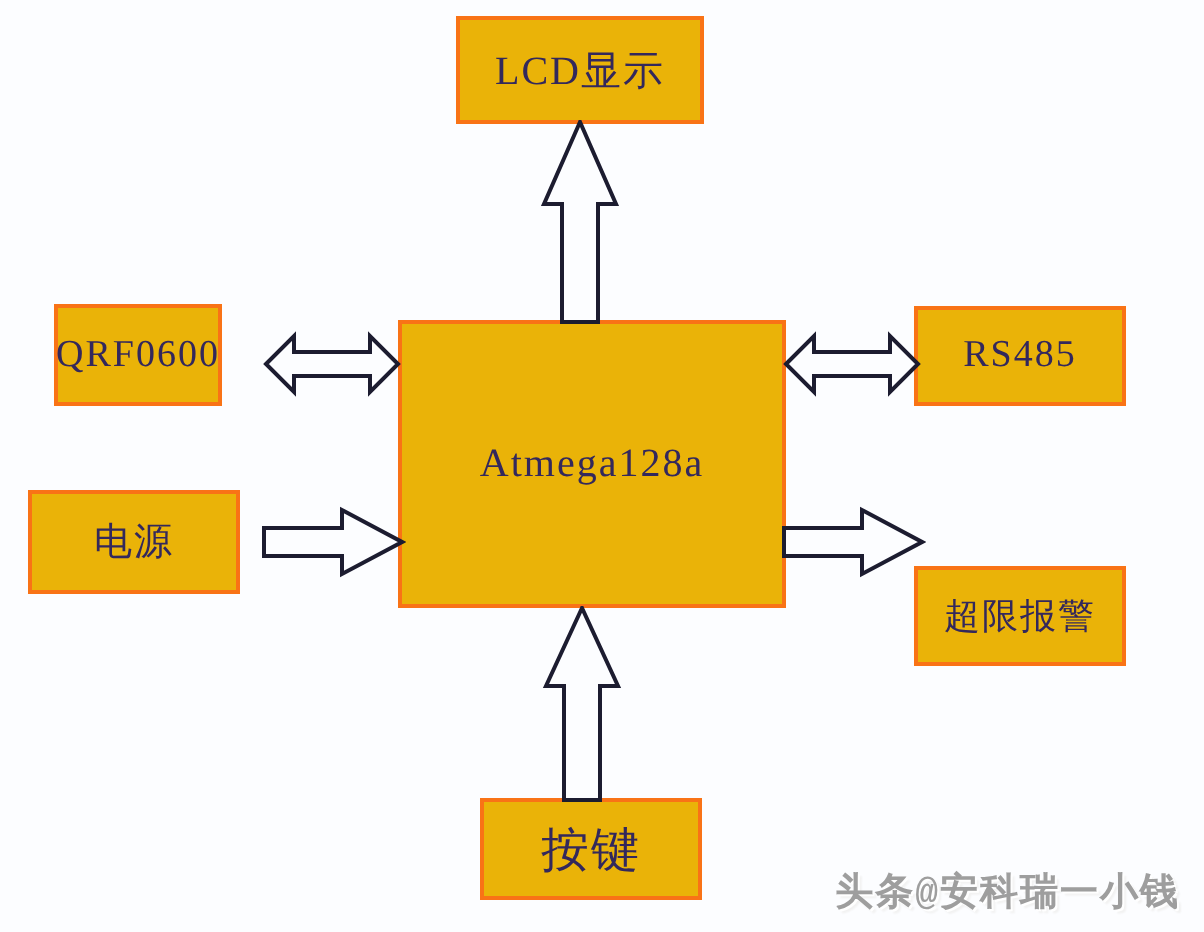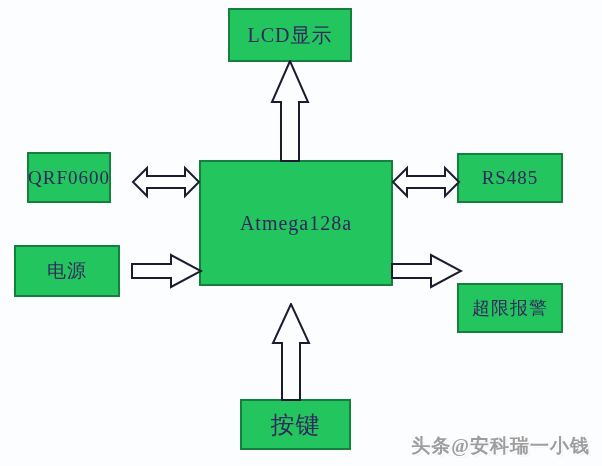--- a/index.html
+++ b/index.html
@@ -9,54 +9,54 @@
   }
   .stage{
     position:relative;
     width:602px;
     height:466px;
     background:#fcfdff;
     overflow:hidden;
   }
   .block{
     position:absolute;
-    border:2px solid #15803d;
-    background:#22c55e;
+    border:2px solid #f97316;
+    background:#eab308;
     display:flex;
     align-items:center;
     justify-content:center;
     color:#33285c;
     box-sizing:border-box;
     letter-spacing:1px;
   }
   .block span{white-space:nowrap;}
   .blk-lcd   {left:228px; top:8px;   width:124px; height:54px;  font-size:20px;}
   .blk-qrf   {left:27px;  top:152px; width:84px; height:51px;  font-size:19px;}
-  .blk-mcu   {left:199px; top:160px; width:194px; height:126px; font-size:20px;}
+  .blk-mcu   {left:199px; top:160px; width:194px; height:144px; font-size:20px;}
   .blk-rs485 {left:457px; top:153px; width:106px; height:50px;  font-size:19px;}
   .blk-power {left:14px;  top:245px; width:106px; height:52px;  font-size:19px;}
   .blk-alarm {left:457px; top:247px; width:106px; height:50px;  font-size:18px;margin-top:36px;}
   .blk-keys  {left:240px; top:399px; width:111px; height:51px;  font-size:24px;justify-content:center;}
   .arrow{position:absolute;}
   .arrow polygon{
     fill:#fcfdff;
     stroke:#1c1c30;
     stroke-width:2;
     stroke-linejoin:miter;
   }
   .watermark{
     position:absolute;
     right:12px;
     top:433px;
     font-size:19px;
     font-weight:bold;
     color:#9e9e9e;
     text-shadow:1px 1px 0 #ffffff, 2px 2px 1px #f2f2f2;
     letter-spacing:1px;
-    font-family:Liberation Serif, serif;
+    font-family:Liberation Mono, monospace;
   }
 </style>
 </head>
 <body>
 
 <div class="stage">
 
   <div class="block blk-lcd">
     <span>LCD显示</span>
   </div>

